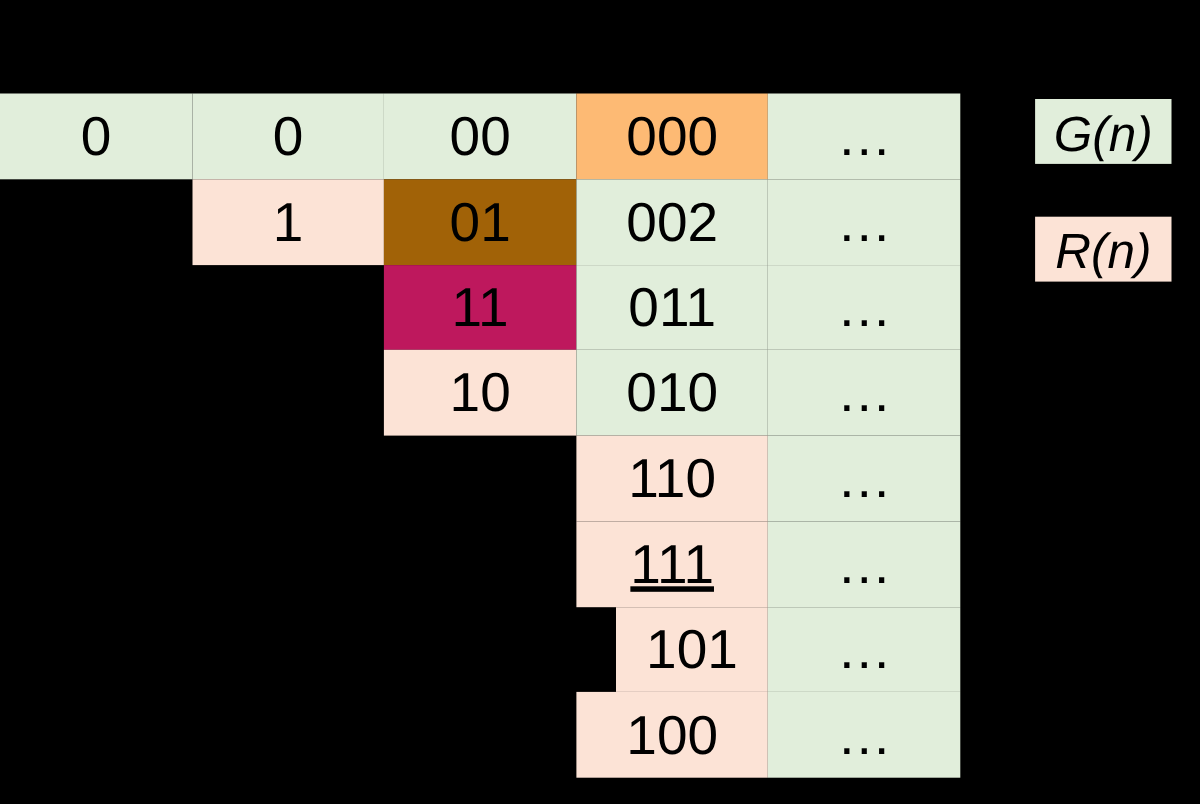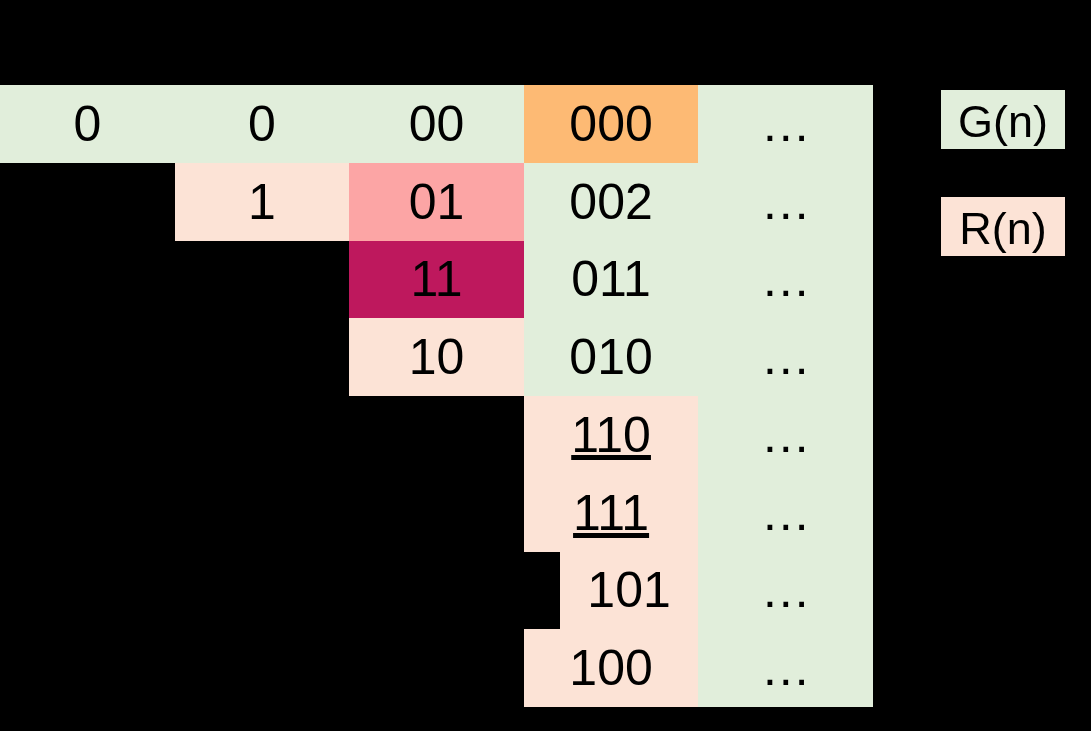--- a/index.html
+++ b/index.html
@@ -39,20 +39,21 @@
     width: 141px;
   }
   .legend-box {
     width: 124px;
     height: 59px;
     display: flex;
     align-items: center;
     justify-content: center;
     font-size: 45px;
     line-height: 1;
+    font-style: italic;
   }
   .legend-box + .legend-box {
     margin-top: 48px;
   }
   .legend-box .lbl {
     transform: translateY(2px);
   }
 </style>
 </head>
 <body>
@@ -60,37 +61,37 @@
 <div class="canvas" style="background: rgb(0, 0, 0);">
 
   <div class="gray-table">
       <div class="cell" style="background: rgb(225, 238, 219);">0</div>
       <div class="cell" style="background: rgb(225, 238, 219);">0</div>
       <div class="cell" style="background: rgb(225, 238, 219);">00</div>
       <div class="cell" style="background: #fdba74;">000</div>
       <div class="cell" style="background: rgb(225, 238, 219);">…</div>
       <div class="cell"></div>
       <div class="cell" style="background: rgb(252, 227, 214);">1</div>
-      <div class="cell" style="background: #fca5a5;">01</div>
+      <div class="cell" style="background: #a16207;">01</div>
       <div class="cell" style="background: rgb(225, 238, 219);">002</div>
       <div class="cell" style="background: rgb(225, 238, 219);">…</div>
       <div class="cell"></div>
       <div class="cell"></div>
       <div class="cell" style="background: #be185d;">11</div>
       <div class="cell" style="background: rgb(225, 238, 219);">011</div>
       <div class="cell" style="background: rgb(225, 238, 219);">…</div>
       <div class="cell"></div>
       <div class="cell"></div>
       <div class="cell" style="background: rgb(252, 227, 214);">10</div>
       <div class="cell" style="background: rgb(225, 238, 219);">010</div>
       <div class="cell" style="background: rgb(225, 238, 219);">…</div>
       <div class="cell"></div>
       <div class="cell"></div>
       <div class="cell"></div>
-      <div class="cell" style="background: rgb(252, 227, 214); text-decoration: underline;">110</div>
+      <div class="cell" style="background: rgb(252, 227, 214);">110</div>
       <div class="cell" style="background: rgb(225, 238, 219);">…</div>
       <div class="cell"></div>
       <div class="cell"></div>
       <div class="cell"></div>
       <div class="cell" style="background: rgb(252, 227, 214); text-decoration: underline;">111</div>
       <div class="cell" style="background: rgb(225, 238, 219);">…</div>
       <div class="cell"></div>
       <div class="cell"></div>
       <div class="cell"></div>
       <div class="cell" style="background: rgb(252, 227, 214); margin-left: 36px;">101</div>

